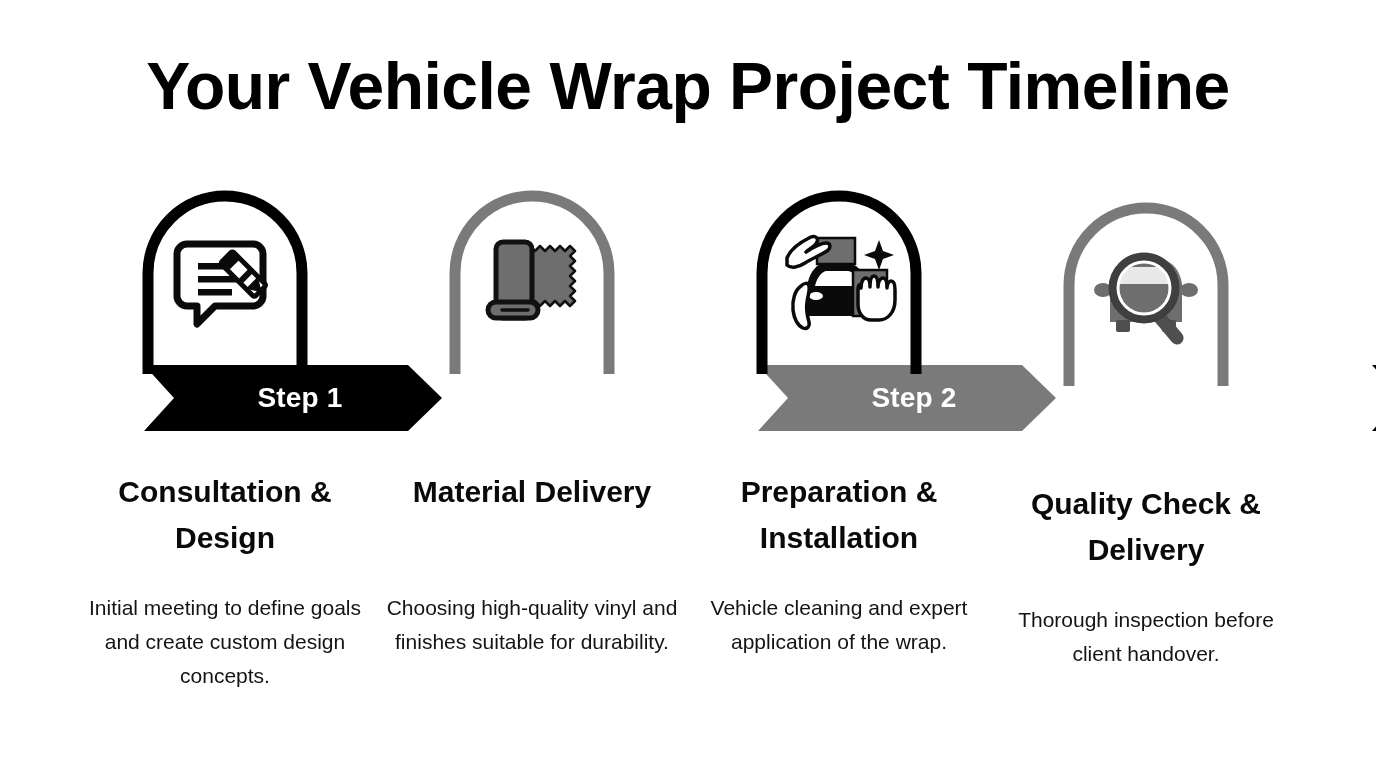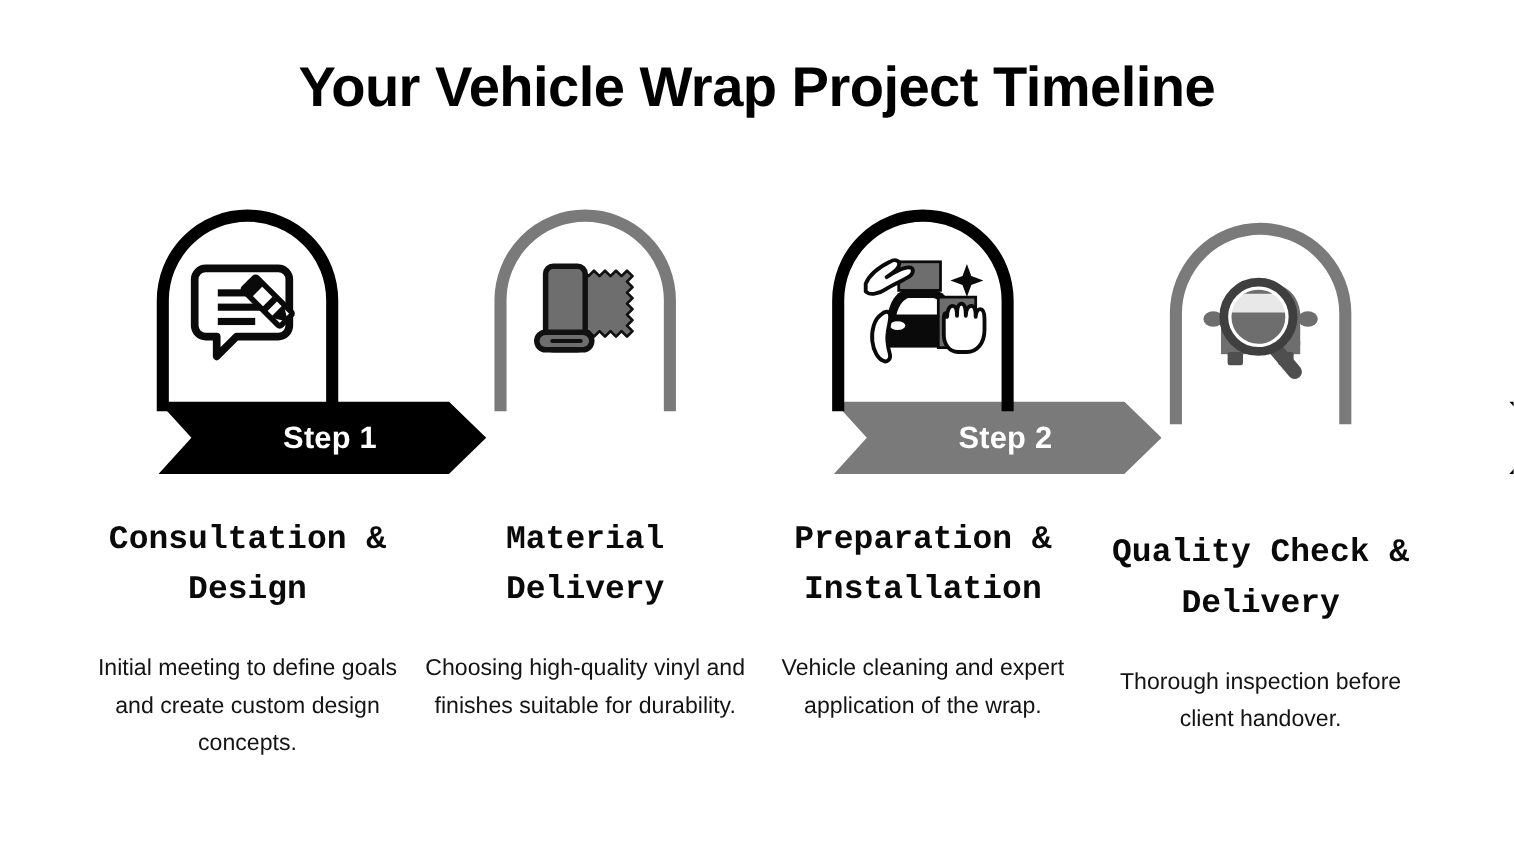--- a/index.html
+++ b/index.html
@@ -10,21 +10,21 @@
     font-family:"Liberation Sans","DejaVu Sans",sans-serif;
     overflow:hidden;
     position:relative;
   }
   .page{position:absolute;inset:0;}
 
   
   .title{
     position:absolute;top:52px;left:0;width:1376px;
     text-align:center;
-    font-size:51px;
+    font-size:66px;
     font-weight:bold;
     letter-spacing:-0.5px;
     color:#000000;
     line-height:1.05;
     white-space:nowrap;
   }
 
   
   .cols{
     position:absolute;top:0;left:0;width:1376px;height:768px;
@@ -83,21 +83,20 @@
   .step-title{
     position:absolute;
     top:469px;left:50%;
     transform:translateX(-50%);
     width:300px;
     text-align:center;
     font-size:30px;
     font-weight:bold;
     line-height:1.52;
     color:#0a0a0a;
-    font-family:Liberation Mono, monospace;
   }
   .step-desc{
     position:absolute;
     top:591px;left:50%;
     transform:translateX(-50%);
     width:296px;
     text-align:center;
     font-size:21px;
     font-weight:normal;
     line-height:1.62;

